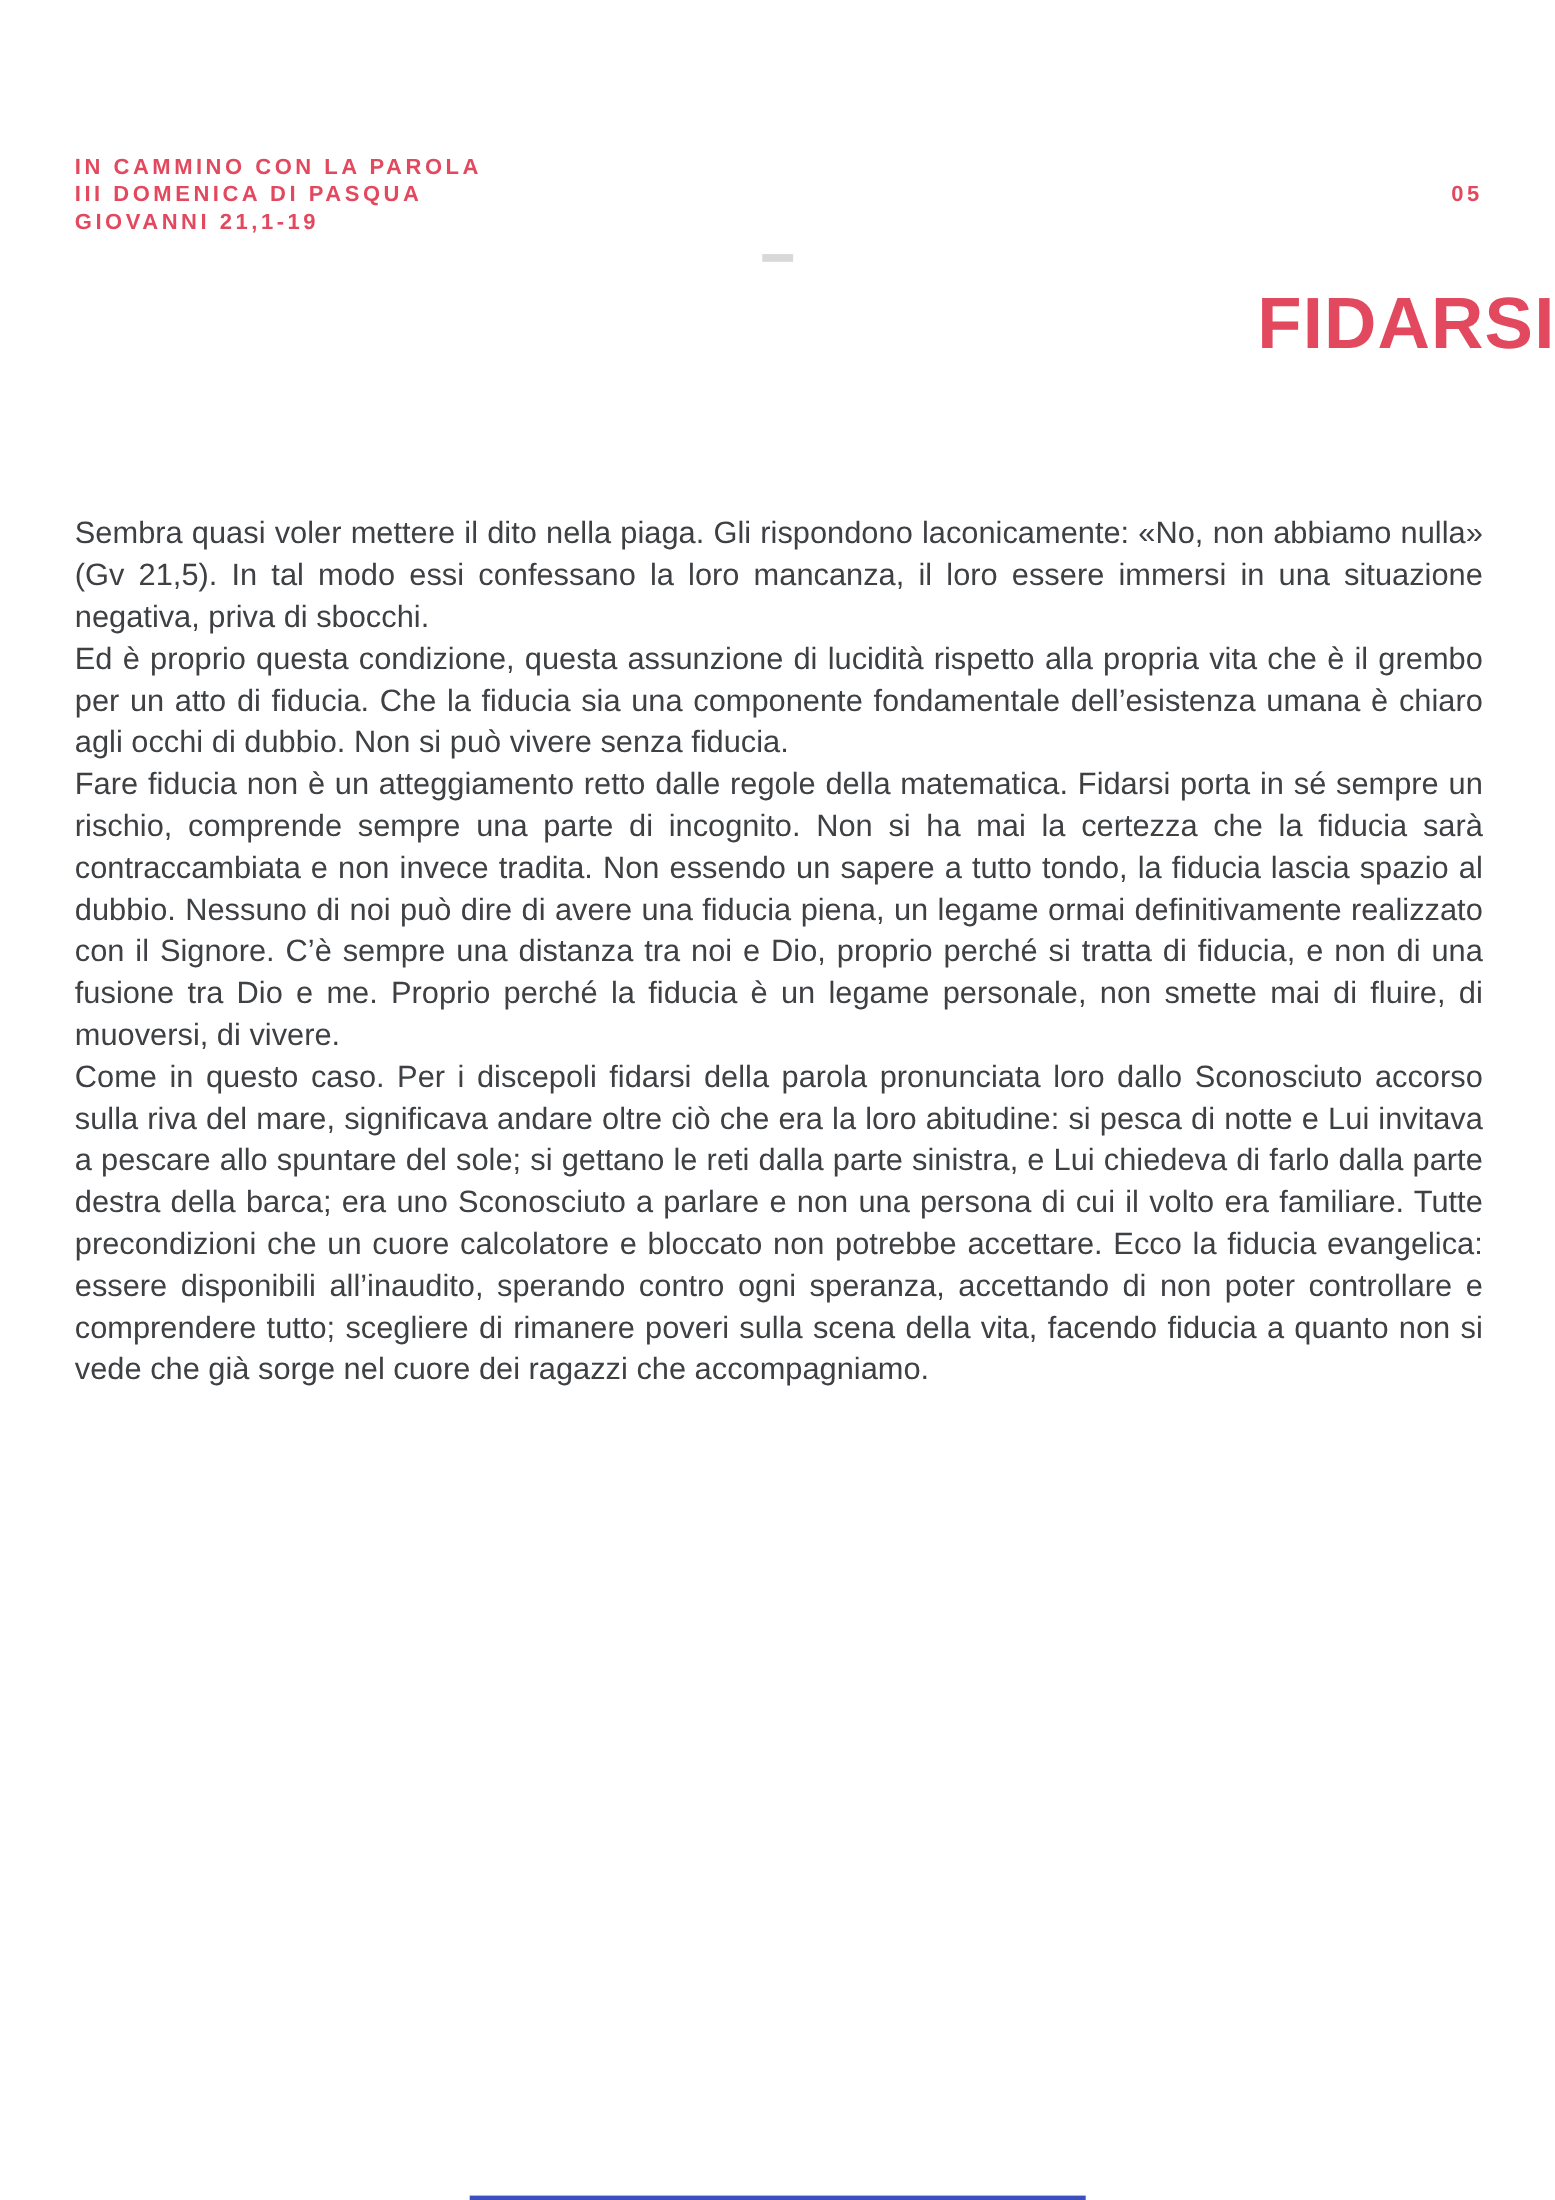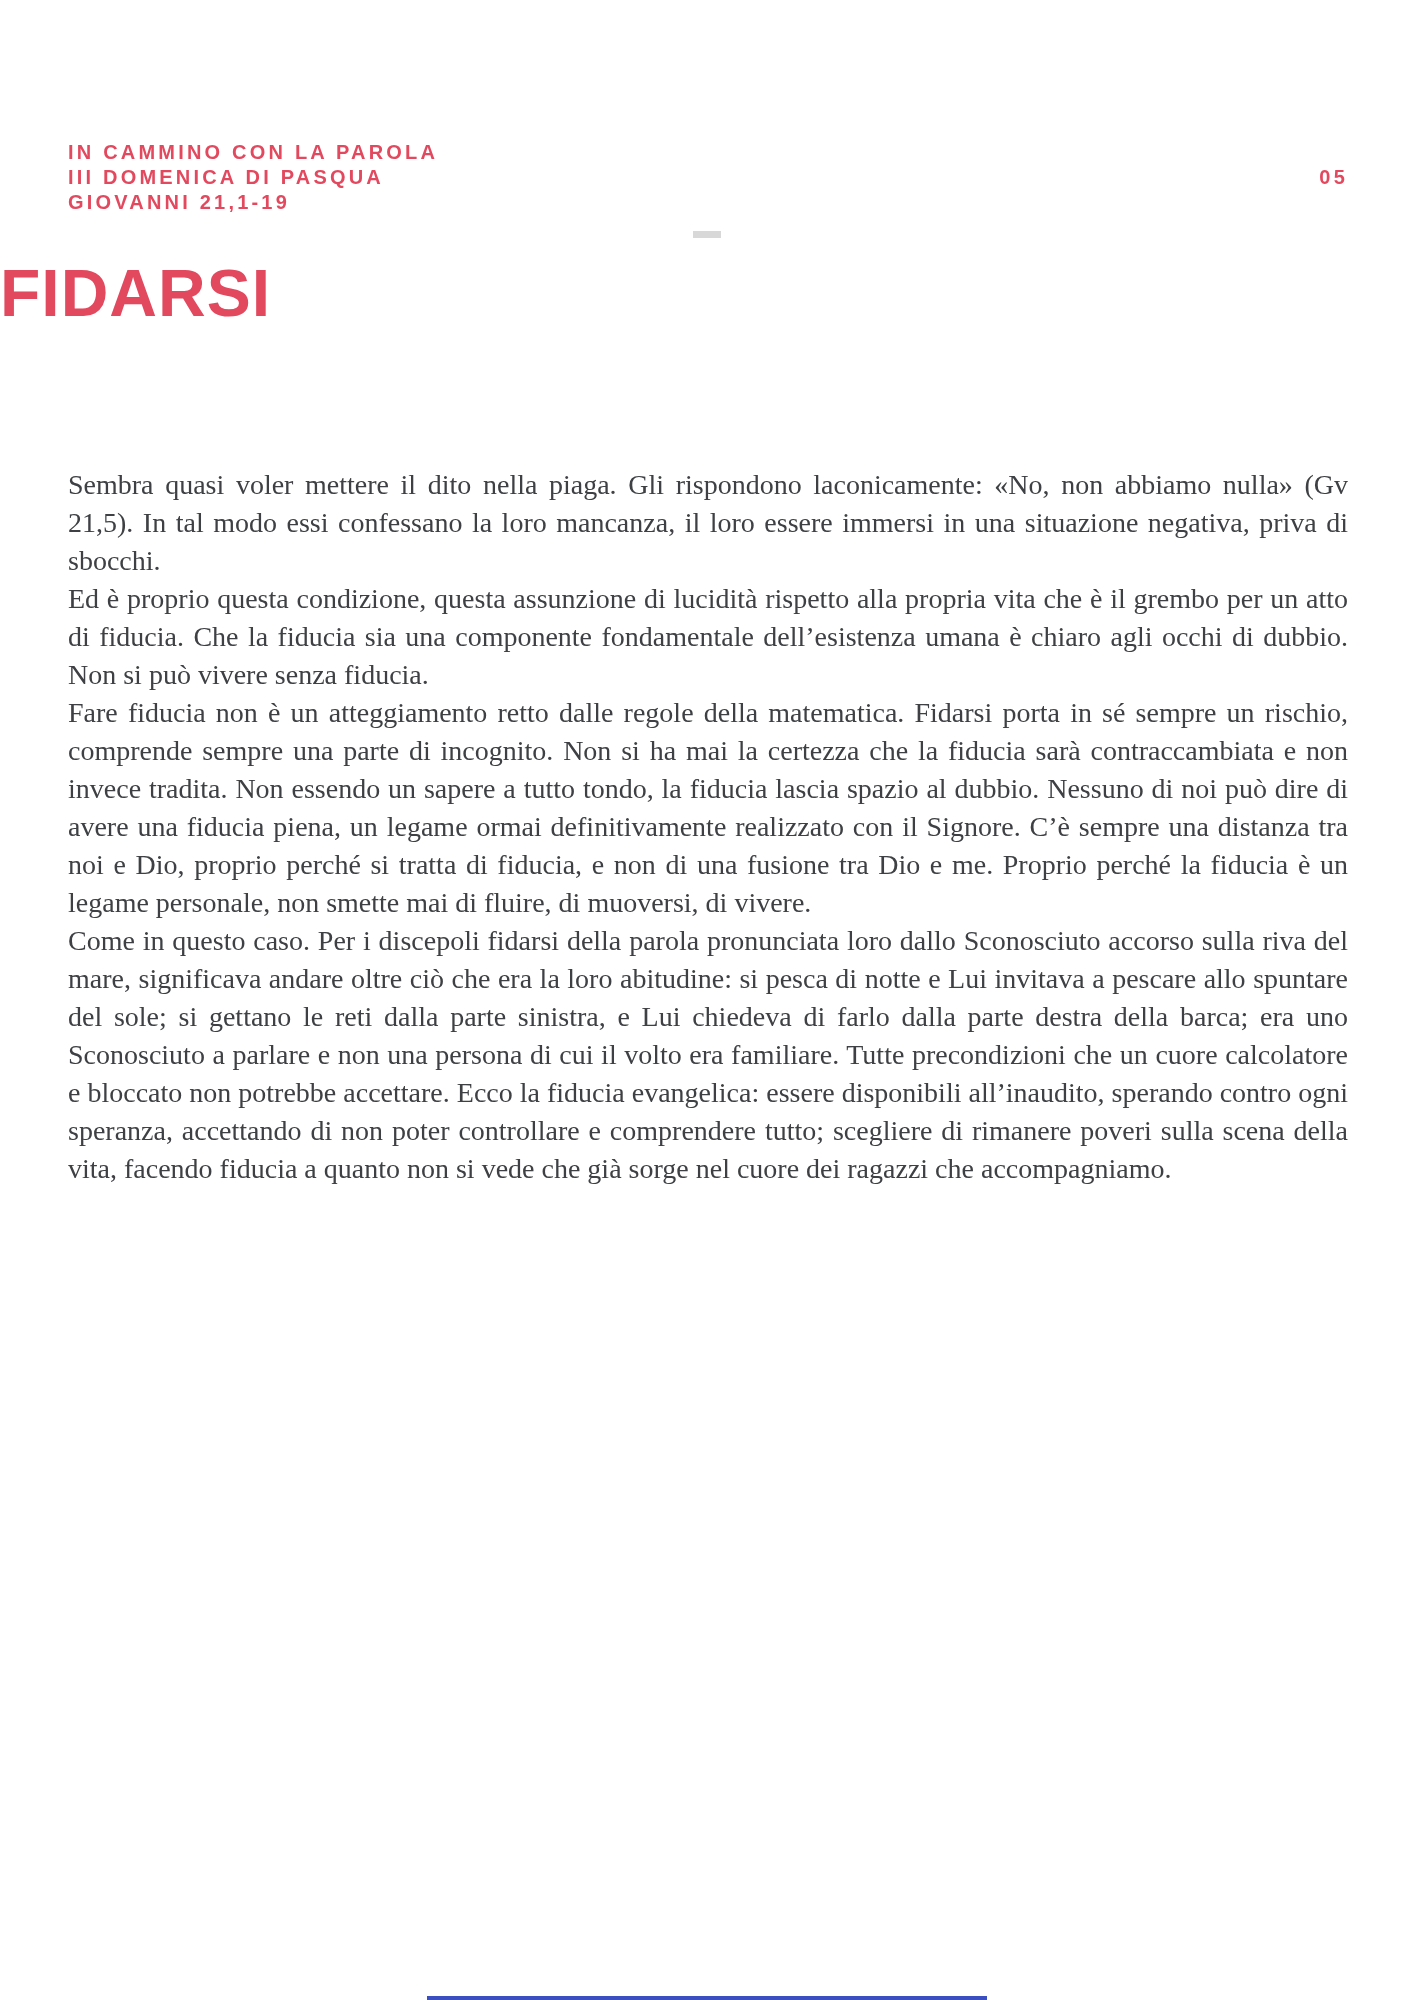--- a/index.html
+++ b/index.html
@@ -48,34 +48,34 @@
     width:28px;
     height:7px;
     background:var(--divider);
   }
   .title{
     position:absolute;
     top:260px;
     left:0;
     width:100%;
     margin:0;
-    text-align:left;
+    text-align:right;
     color:var(--accent);
     font-weight:700;
     font-size:66px;
     line-height:1;
     letter-spacing:1px;
   }
   .article{
     position:absolute;
     left:68px;
     top:466px;
     width:1280px;
     color:var(--body-color);
-    font-family:Liberation Serif, serif;
+    font-family:Liberation Sans, sans-serif;
     font-size:28px;
     line-height:38px;
     text-align:justify;
     hyphens:none;
   }
   .article p{
     margin:0;
     padding:0;
   }
   .footer-bar{

